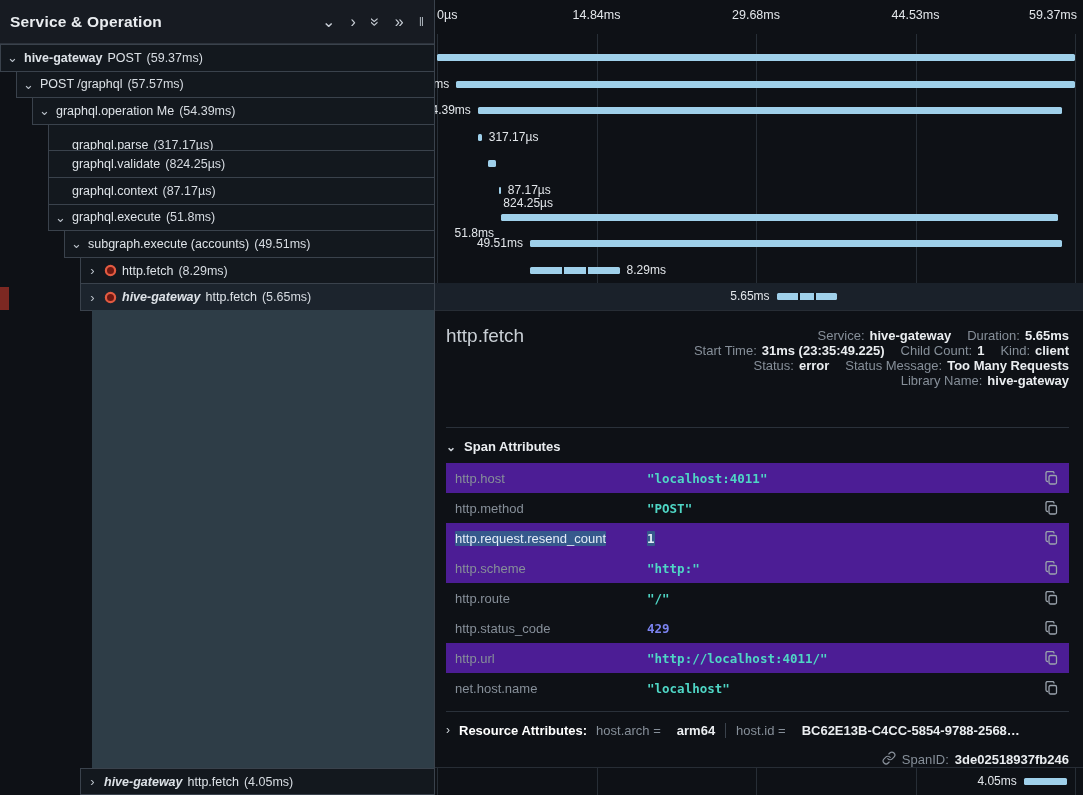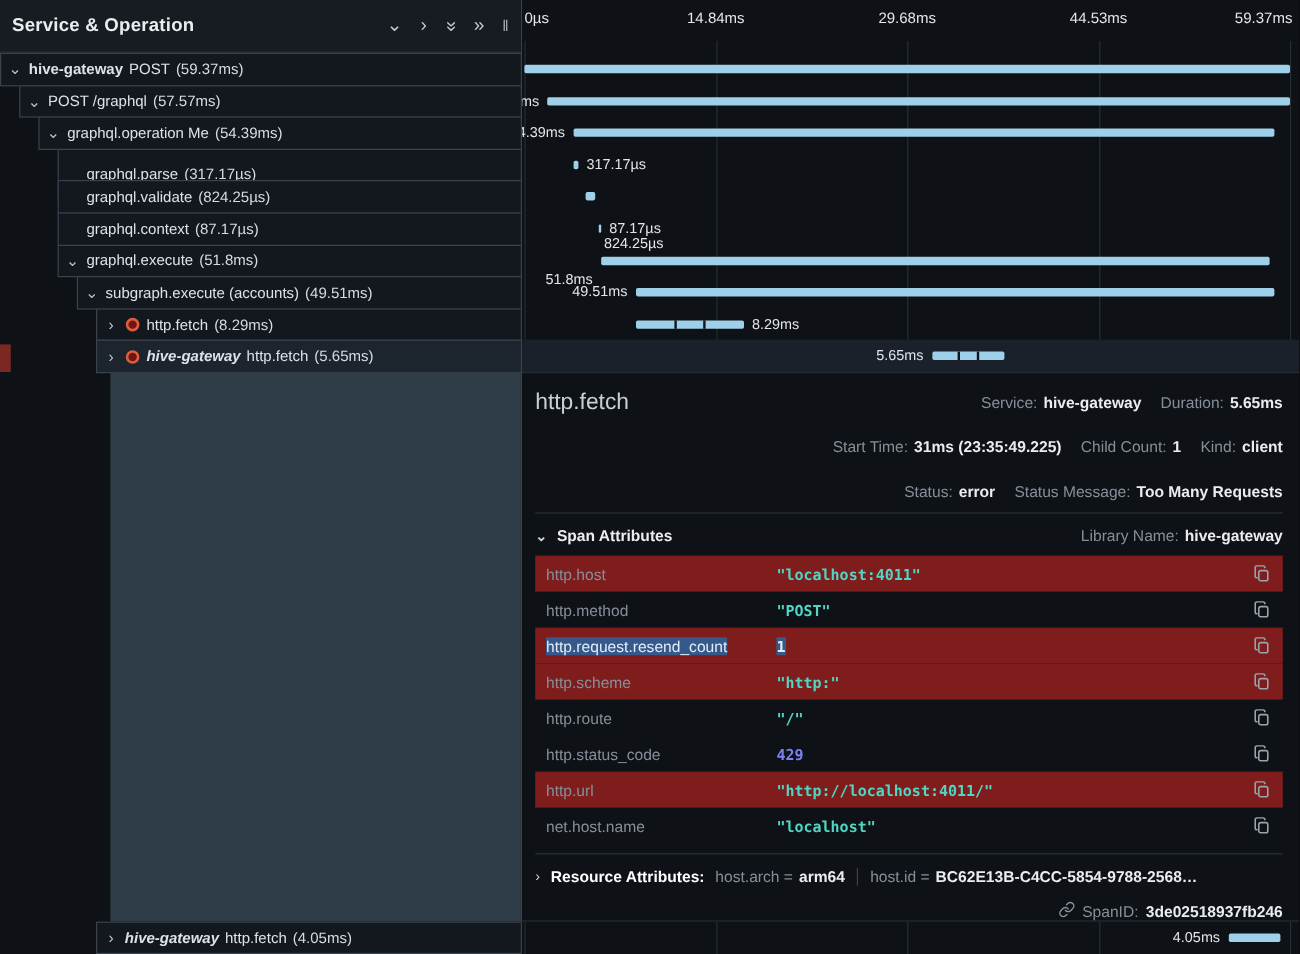--- a/index.html
+++ b/index.html
@@ -37,40 +37,40 @@
   .bars{position:absolute;top:44px;left:0;width:648px;height:266px;overflow:hidden}
   .band{position:absolute;left:0;width:648px;background:#1a212a}
   .bar{position:absolute;height:7px;background:#9fd0ea;border-radius:1.5px;cursor:pointer}
   .notch{position:absolute;top:0;width:2px;height:100%;background:#10151b}
   .bar-label{position:absolute;font-size:12px;color:#e2e6ea;line-height:13px;white-space:nowrap}
   .bottom-strip{position:absolute;top:768px;left:0;width:648px;height:27px;overflow:hidden}
 
   
   .details{position:absolute;top:310px;left:0;width:648px;height:458px;background:#0e1116;border-top:1px solid #272d35;border-bottom:1px solid #272d35}
   .details-title{position:absolute;top:14px;left:11px;font-size:19px;color:#c9cfd5}
-  .meta{position:absolute;top:17px;right:14px;display:flex;flex-direction:column;align-items:flex-end;gap:22px;font-size:13px}
+  .meta{position:absolute;top:17px;right:14px;display:flex;flex-direction:column;align-items:flex-end;gap:0;font-size:13px}
   .meta-line{display:flex;gap:16px}
   .pair{display:inline-flex;gap:5px}
   .mk{color:#868f99}
   .mv{color:#eaedf0;font-weight:700}
   .divider{position:absolute;left:11px;right:14px;height:1px;background:#2a313a}
   .d1{top:116px}.d2{top:400px}
   .attr-header{position:absolute;top:128px;left:11px;display:flex;align-items:center;gap:8px;font-size:13px;font-weight:700;color:#eaedf0;cursor:pointer}
   .attrs{position:absolute;top:152px;left:11px;right:14px}
   .attr-row{display:flex;align-items:center;height:30px;padding:0 9px}
-  .attr-row.alt{background:#7f1d1d}
+  .attr-row.alt{background:#4c1d95}
   .ak{flex:none;width:192px;font-size:13px;color:#868f99}
   .av{flex:1;font-family:"DejaVu Sans Mono",monospace;font-size:12.5px;color:#4fd6c5;font-weight:700}
   .av.number{color:#7b83f0}
   .sel-text{background:#36598c;color:#e3ecf7;border-radius:1px}
   .copy{flex:none;margin-left:auto;background:none;border:0;padding:2px;cursor:pointer;display:inline-flex}
   .resource{position:absolute;top:406px;left:11px;right:14px;display:flex;align-items:center;gap:9px;font-size:13px;height:26px;white-space:nowrap;overflow:hidden}
   .res-label{font-weight:700;color:#ffffff}
   .res-items{display:inline-flex;align-items:center;gap:10px}
-  .res-item{display:inline-flex;gap:5px}
+  .res-item{display:inline-flex;gap:16px}
   .res-sep{width:1px;height:15px;background:#3a424c;display:inline-block}
   .spanid{position:absolute;top:440px;right:14px;display:flex;align-items:center;gap:6px;font-size:13px}
 </style>
 </head>
 <body>
 
 <div class="app">
 
   <div class="left-panel">
     <div class="panel-header">

